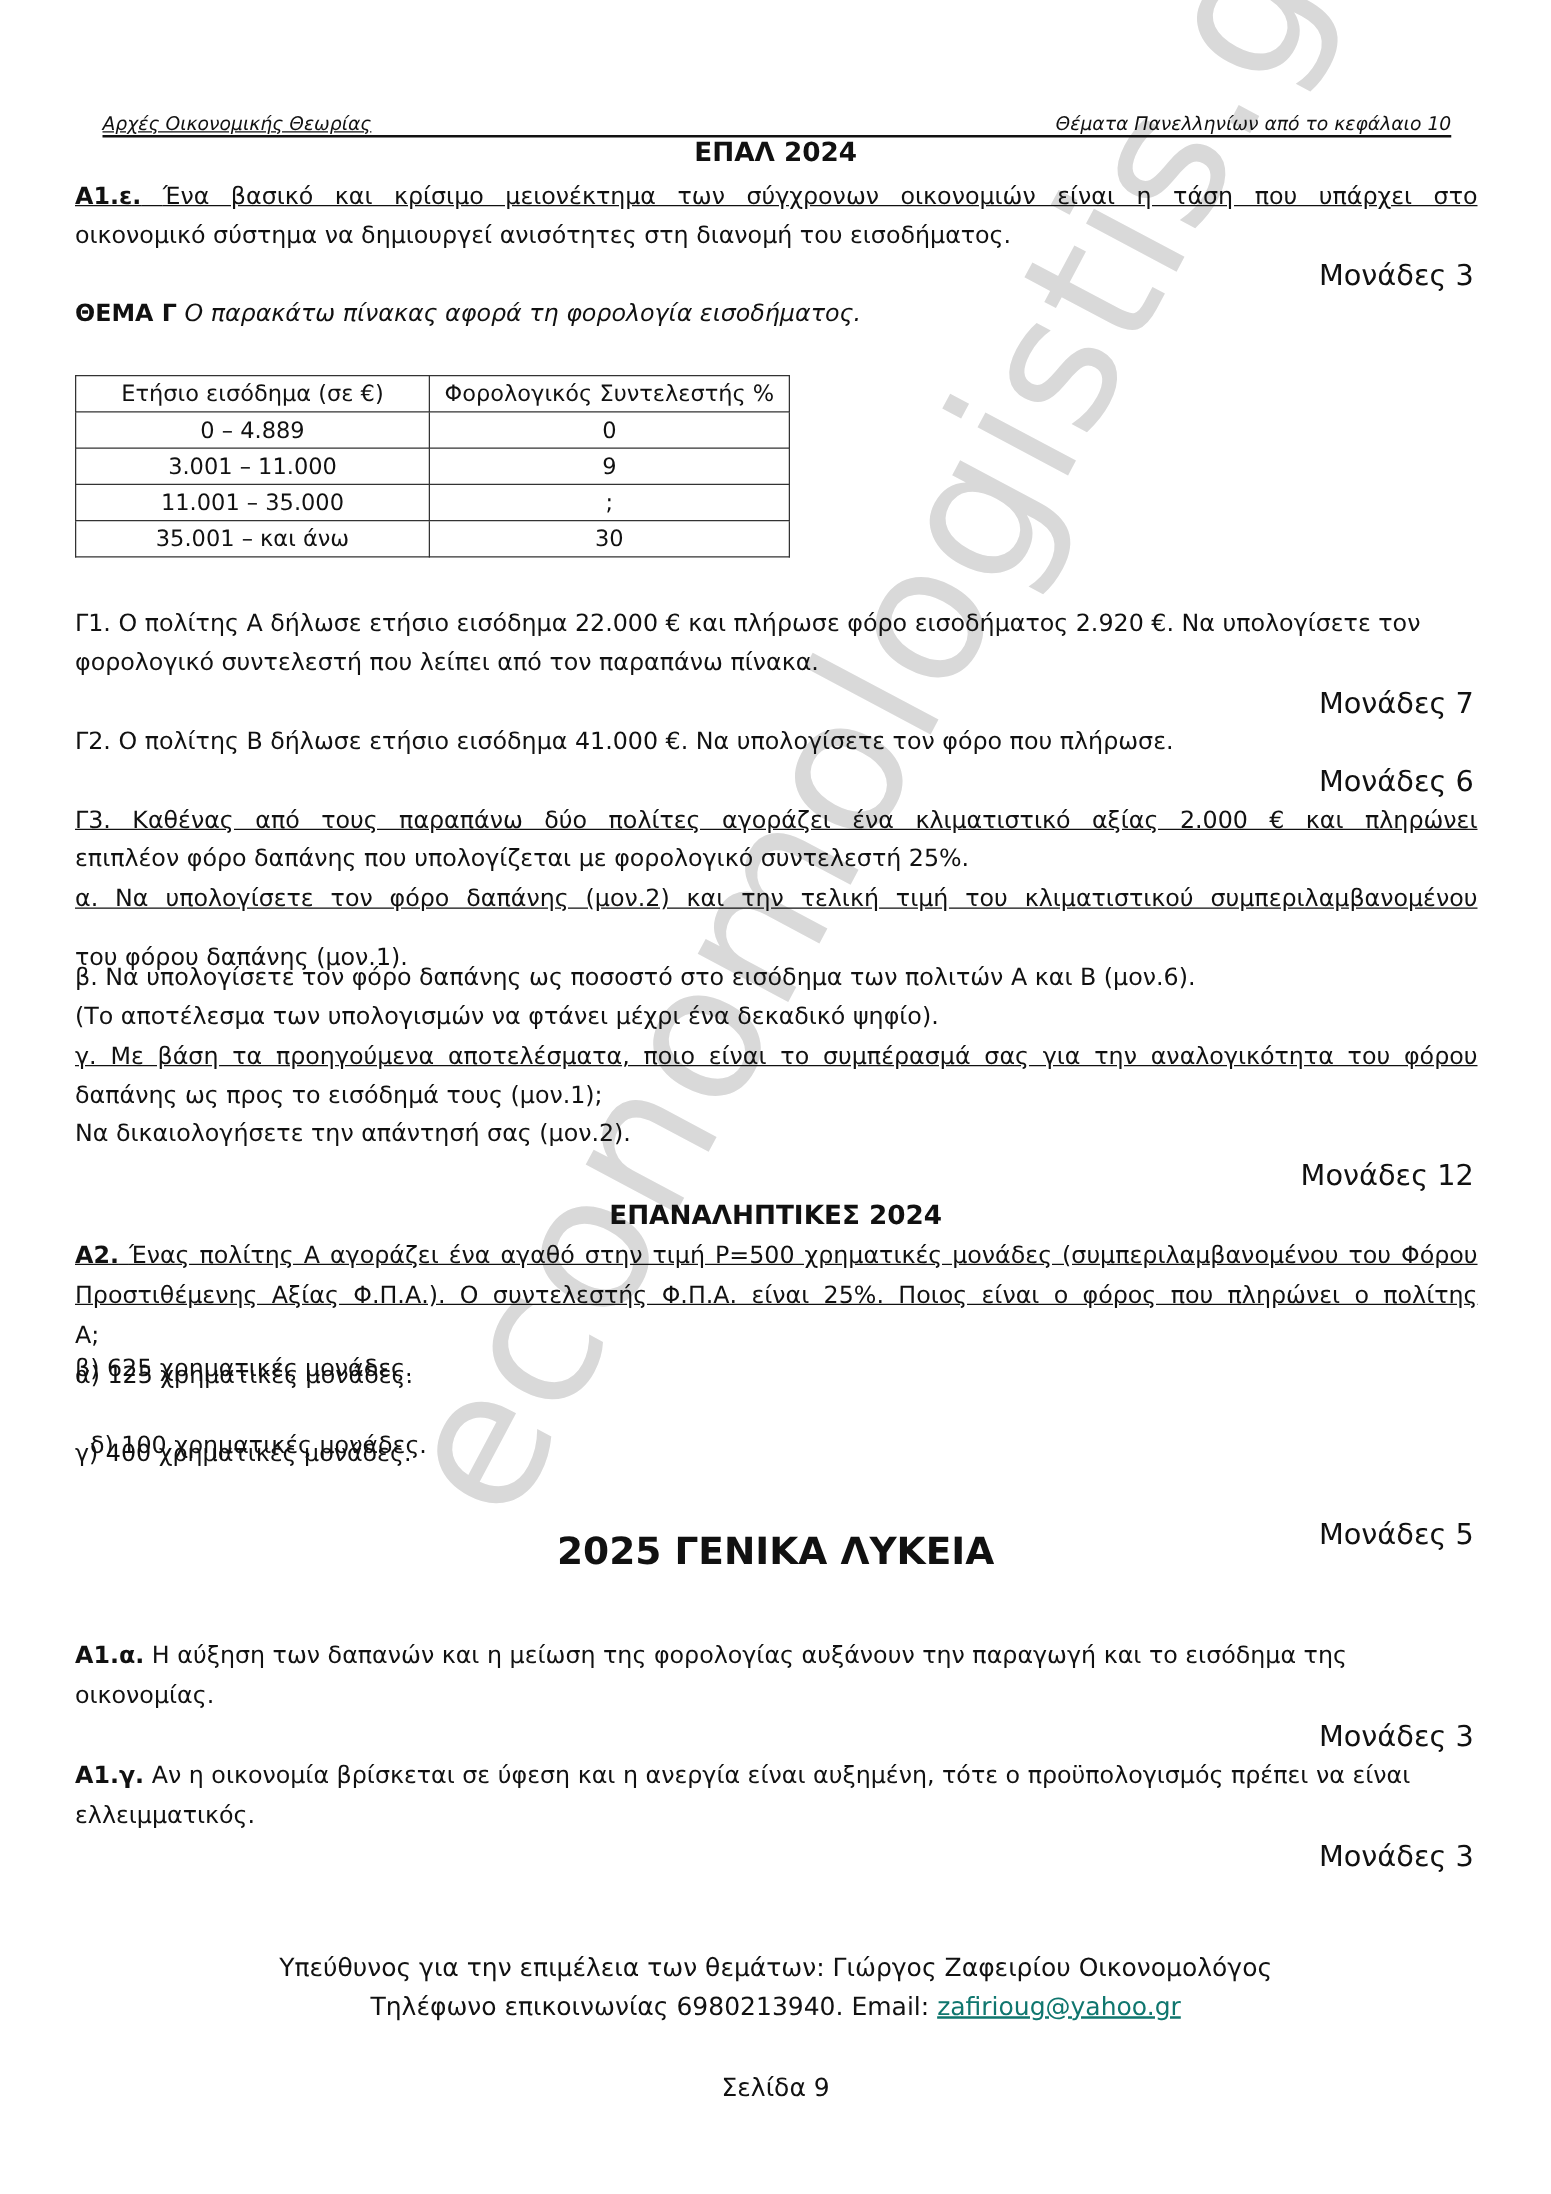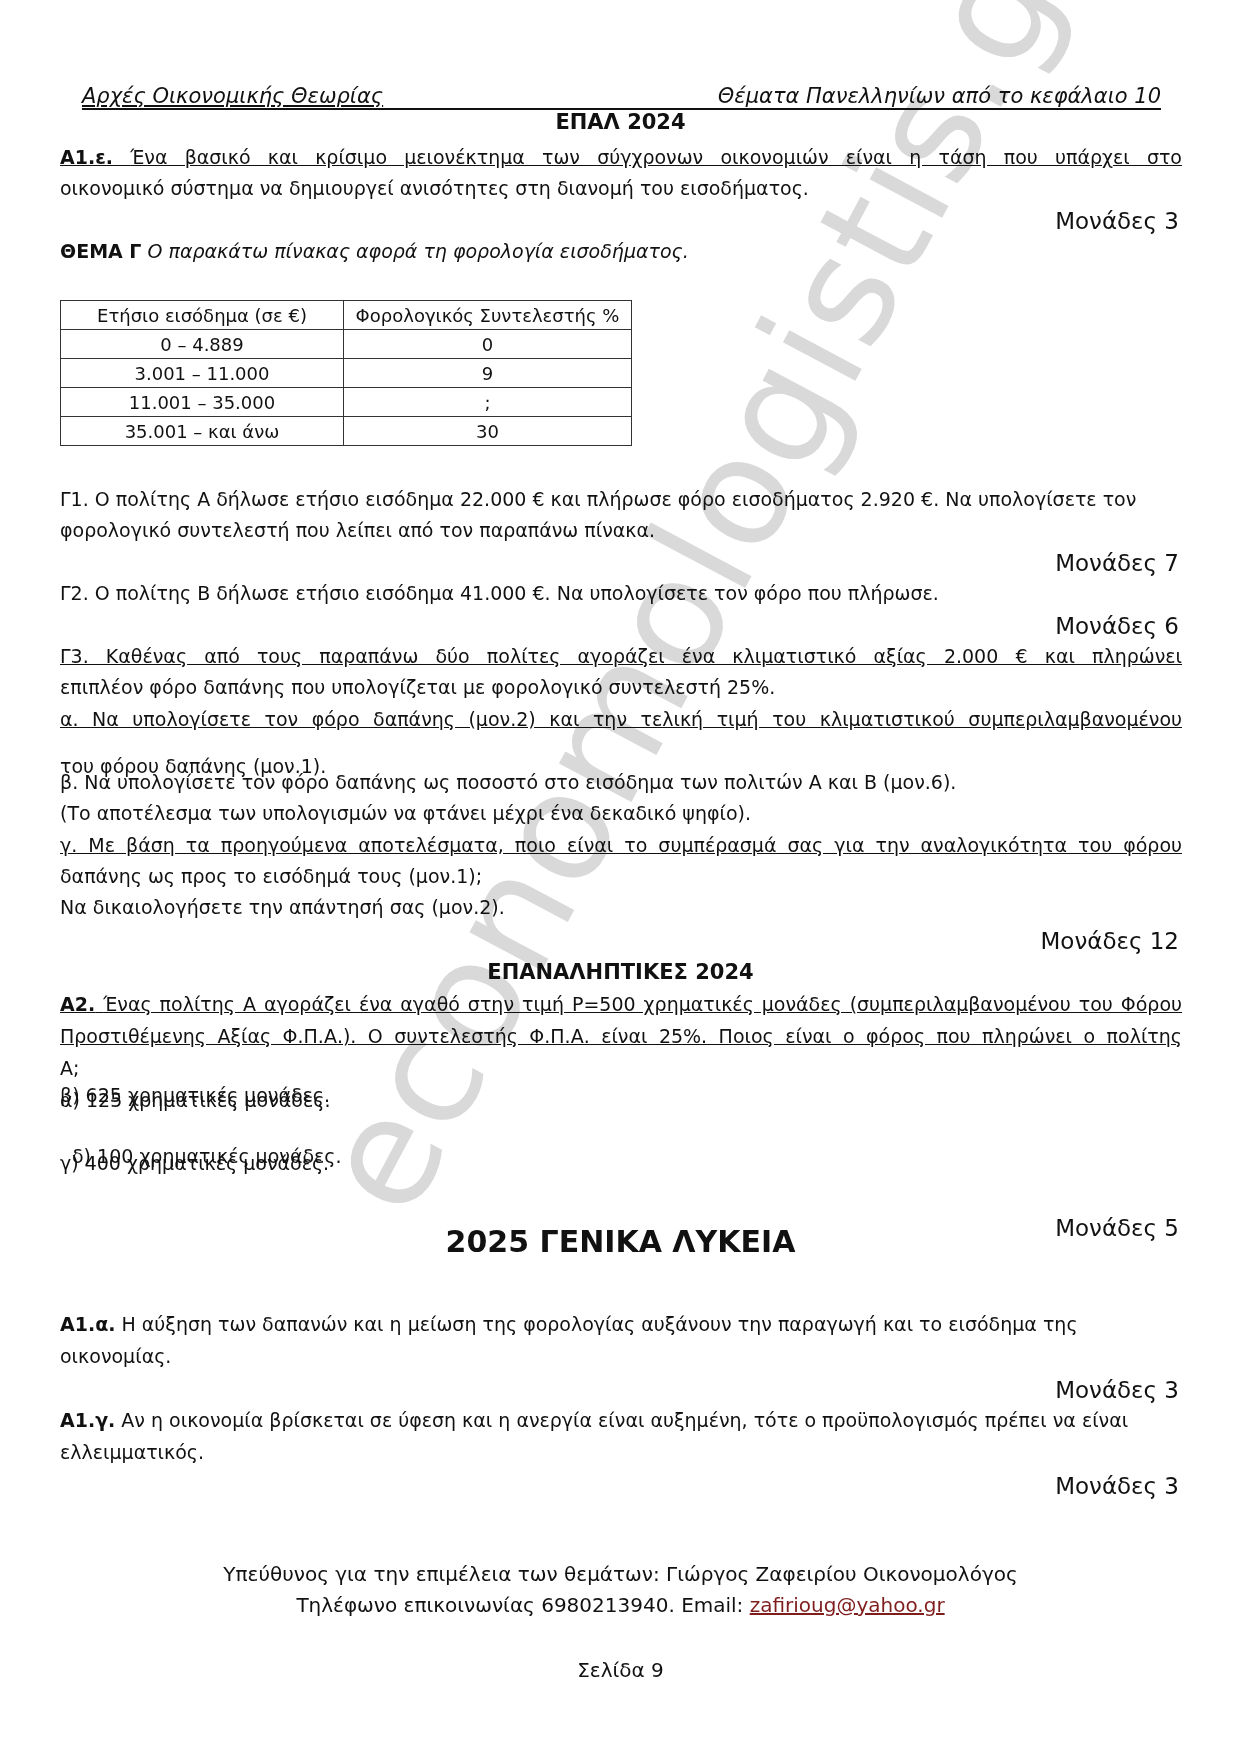--- a/index.html
+++ b/index.html
@@ -5,35 +5,35 @@
   html, body { margin: 0; padding: 0; background: #ffffff; }
   body { width: 1241px; height: 1755px; position: relative; overflow: hidden;
          font-family: "DejaVu Sans", sans-serif; color: #111; }
   .watermark { position: absolute; left: 30px; top: 560px; width: 1250px;
                transform: rotate(-62deg); transform-origin: center;
                font-family: "DejaVu Sans", sans-serif; font-size: 150px;
                color: #d9d9d9; white-space: nowrap; letter-spacing: 2px;
                pointer-events: none; z-index: 0; }
   .page { position: absolute; left: 0; top: 0; width: 1241px; height: 1755px; z-index: 1; }
   .hdr { position: absolute; left: 82px; right: 80px; top: 78px; height: 30px;
-         border-bottom: 2px solid #111; font-style: italic; font-size: 21px; }
+         border-bottom: 2px solid #111; font-style: italic; font-size: 15px; }
   .hdr .l { position: absolute; left: 0; bottom: 0; text-decoration: underline; }
   .hdr .r { position: absolute; right: 0; bottom: 0; }
   .t { position: absolute; left: 60px; font-size: 19px; white-space: nowrap; }
   .c { position: absolute; left: 0; width: 1241px; text-align: center; font-size: 21px; font-weight: bold; }
   .m { position: absolute; right: 62px; font-size: 23px; font-weight: normal; }
   .b { font-weight: bold; }
   .i { font-style: italic; }
   .just { width: 1122px; text-align: justify; text-align-last: justify; white-space: normal; text-decoration: underline; }
   table.tax { position: absolute; left: 60px; top: 300px; border-collapse: collapse;
               font-size: 18px; width: 572px; }
   table.tax td { border: 1.5px solid #333; text-align: center; height: 28px; padding: 0 6px; }
   table.tax td.col1 { width: 270px; margin-left: 40px; }
   .foot { position: absolute; left: 0; width: 1241px; text-align: center; font-size: 20px; }
-  .link { color: #7f1d1d; text-decoration: underline; margin-top: 44px; }
+  .link { color: #0f766e; text-decoration: underline; margin-top: 44px; }
 </style>
 </head>
 <body>
 
 <div class="watermark">economologistis.gr</div>
 
 <div class="page">
 
   <div class="hdr">
     <span class="l">Αρχές Οικονομικής Θεωρίας</span>

